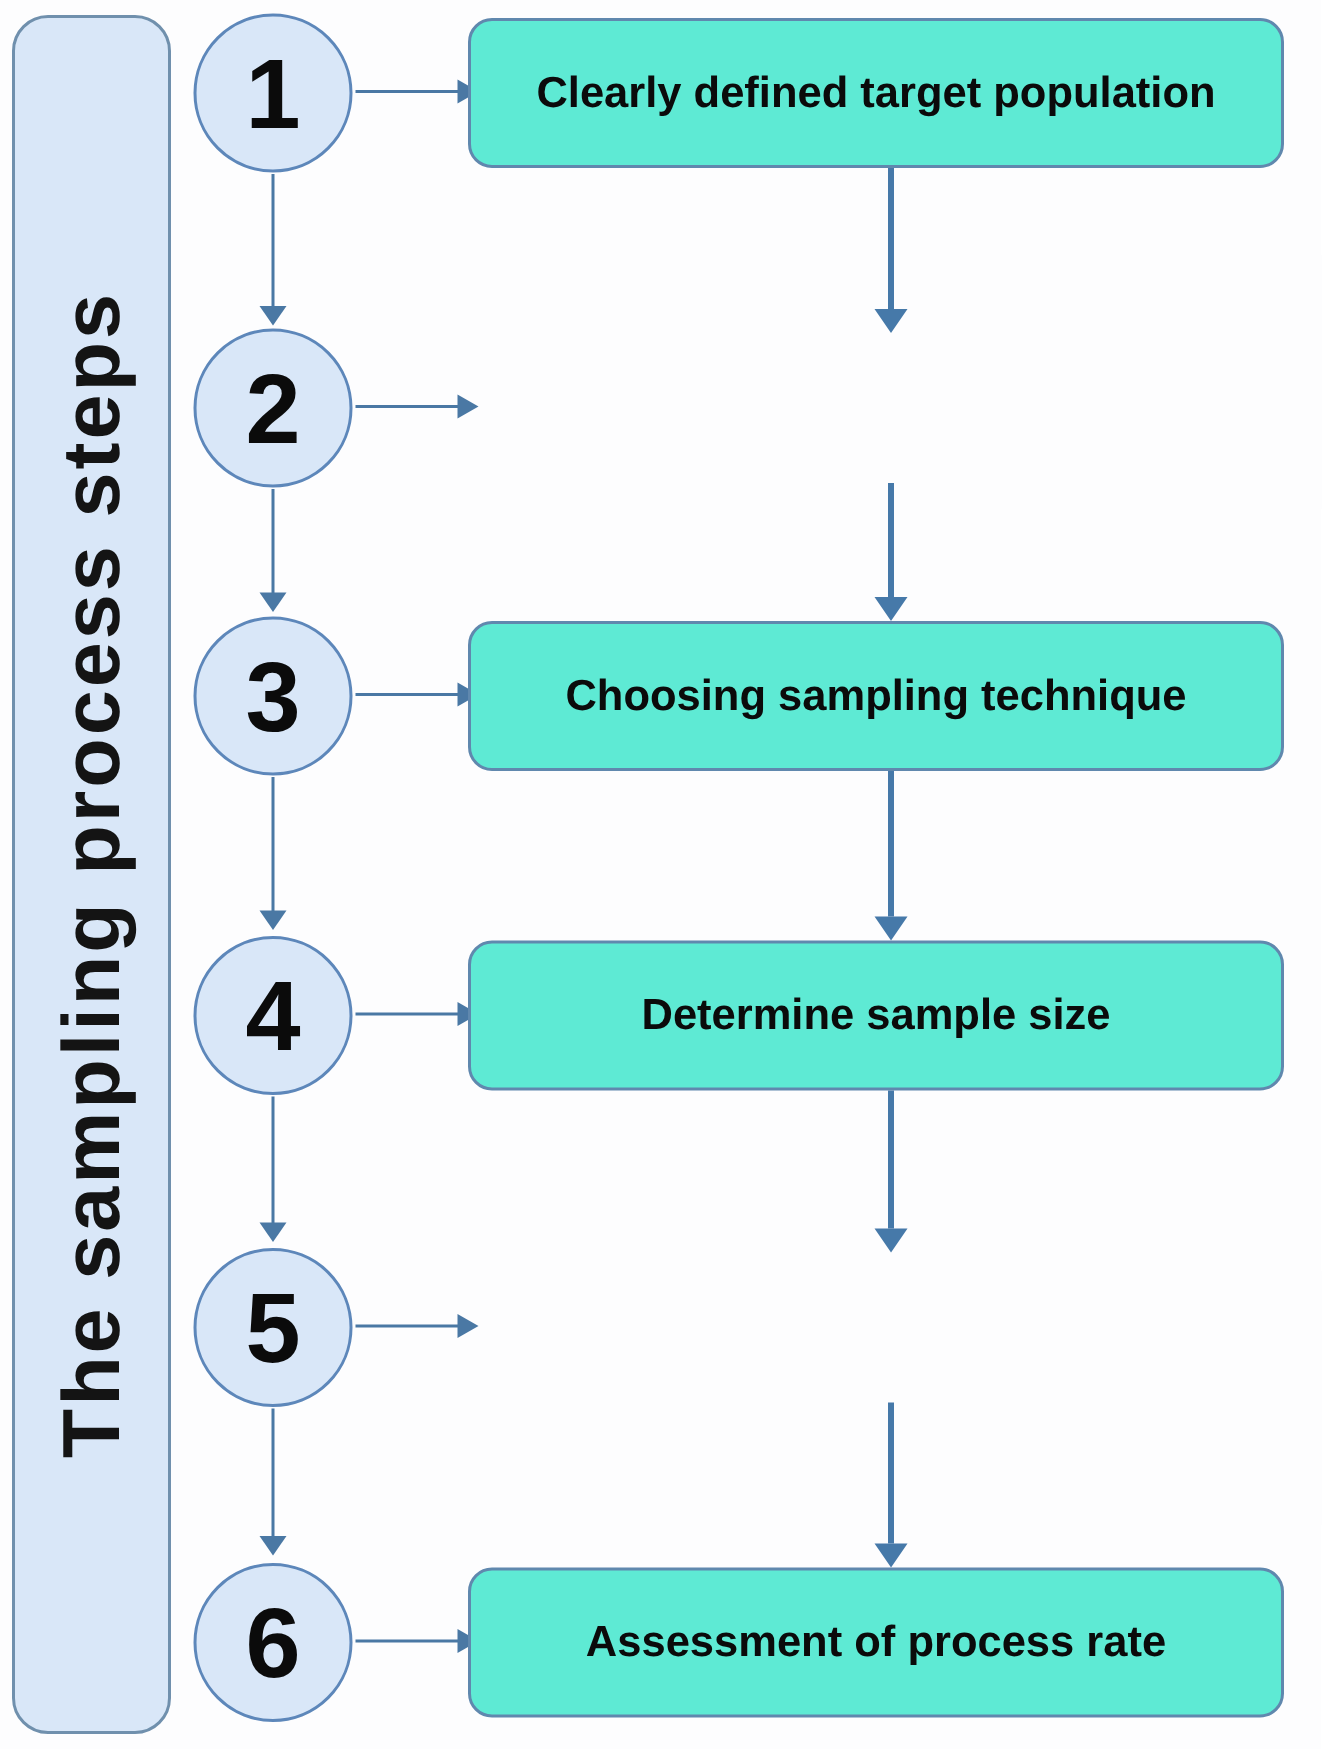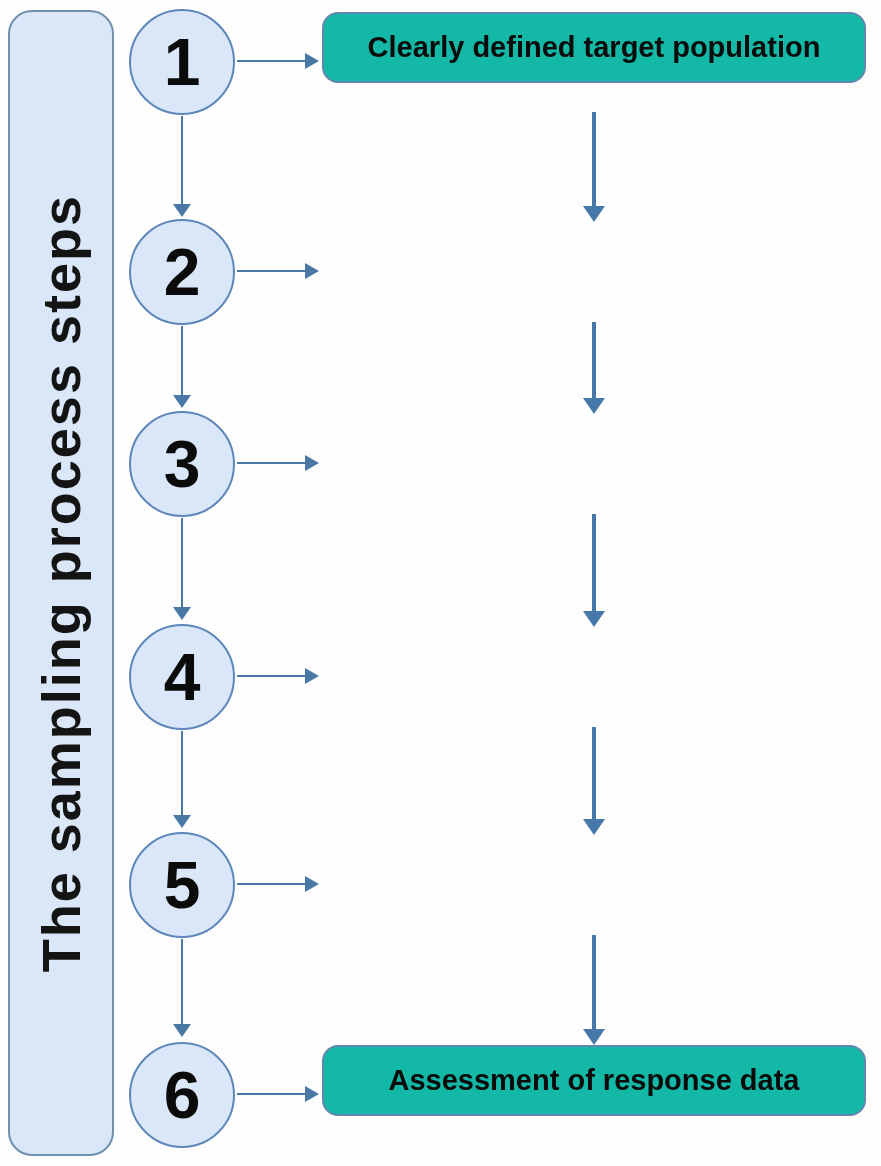--- a/index.html
+++ b/index.html
@@ -20,22 +20,22 @@
   
   .row{position:absolute;left:0;width:881px;height:100px;}
   .r1{top:12px}.r2{top:222px}.r3{top:414px}.r4{top:627px}.r5{top:835px}.r6{top:1045px}
   .circle{
     position:absolute;left:129px;top:-3px;width:106px;height:106px;border-radius:50%;
     background:#d9e7f8;border:2px solid #5d87ba;box-sizing:border-box;
     display:flex;align-items:center;justify-content:center;
   }
   .circle-number{font-size:66px;font-weight:bold;color:#0b0b0b;line-height:1;}
   .box{
-    position:absolute;left:322px;top:0;width:544px;height:71px;
-    background:#14b8a6;border:2px solid #6088ae;border-radius:16px;box-sizing:border-box;
+    position:absolute;left:312px;top:0;width:544px;height:100px;
+    background:#5eead4;border:2px solid #6088ae;border-radius:16px;box-sizing:border-box;
     display:flex;align-items:center;justify-content:center;
   }
   .box-label{font-size:29px;font-weight:bold;color:#0b0b0b;text-align:center;}
   
   .harrow-line{position:absolute;left:237px;top:48px;width:70px;height:2px;background:#4a78a4;}
   .harrow-head{
     position:absolute;left:305px;top:41px;width:0;height:0;
     border-top:8px solid transparent;border-bottom:8px solid transparent;
     border-left:14px solid #4a78a4;
   }
@@ -91,46 +91,52 @@
     <div class="harrow-line"></div>
     <div class="harrow-head"></div>
   </div>
 
   <div class="row r3">
     <div class="circle">
       <span class="circle-number">3</span>
     </div>
     <div class="harrow-line"></div>
     <div class="harrow-head"></div>
+    <div class="box">
+      <span class="box-label">Choosing sampling technique</span>
+    </div>
   </div>
 
   <div class="row r4">
     <div class="circle">
       <span class="circle-number">4</span>
     </div>
     <div class="harrow-line"></div>
     <div class="harrow-head"></div>
+    <div class="box">
+      <span class="box-label">Determine sample size</span>
+    </div>
   </div>
 
   <div class="row r5">
     <div class="circle">
       <span class="circle-number">5</span>
     </div>
     <div class="harrow-line"></div>
     <div class="harrow-head"></div>
   </div>
 
   <div class="row r6">
     <div class="circle">
       <span class="circle-number">6</span>
     </div>
     <div class="harrow-line"></div>
     <div class="harrow-head"></div>
     <div class="box">
-      <span class="box-label">Assessment of response data</span>
+      <span class="box-label">Assessment of process rate</span>
     </div>
   </div>
 
   <div class="va va1"></div>
   <div class="va-head vah1"></div>
   <div class="va va2"></div>
   <div class="va-head vah2"></div>
   <div class="va va3"></div>
   <div class="va-head vah3"></div>
   <div class="va va4"></div>

